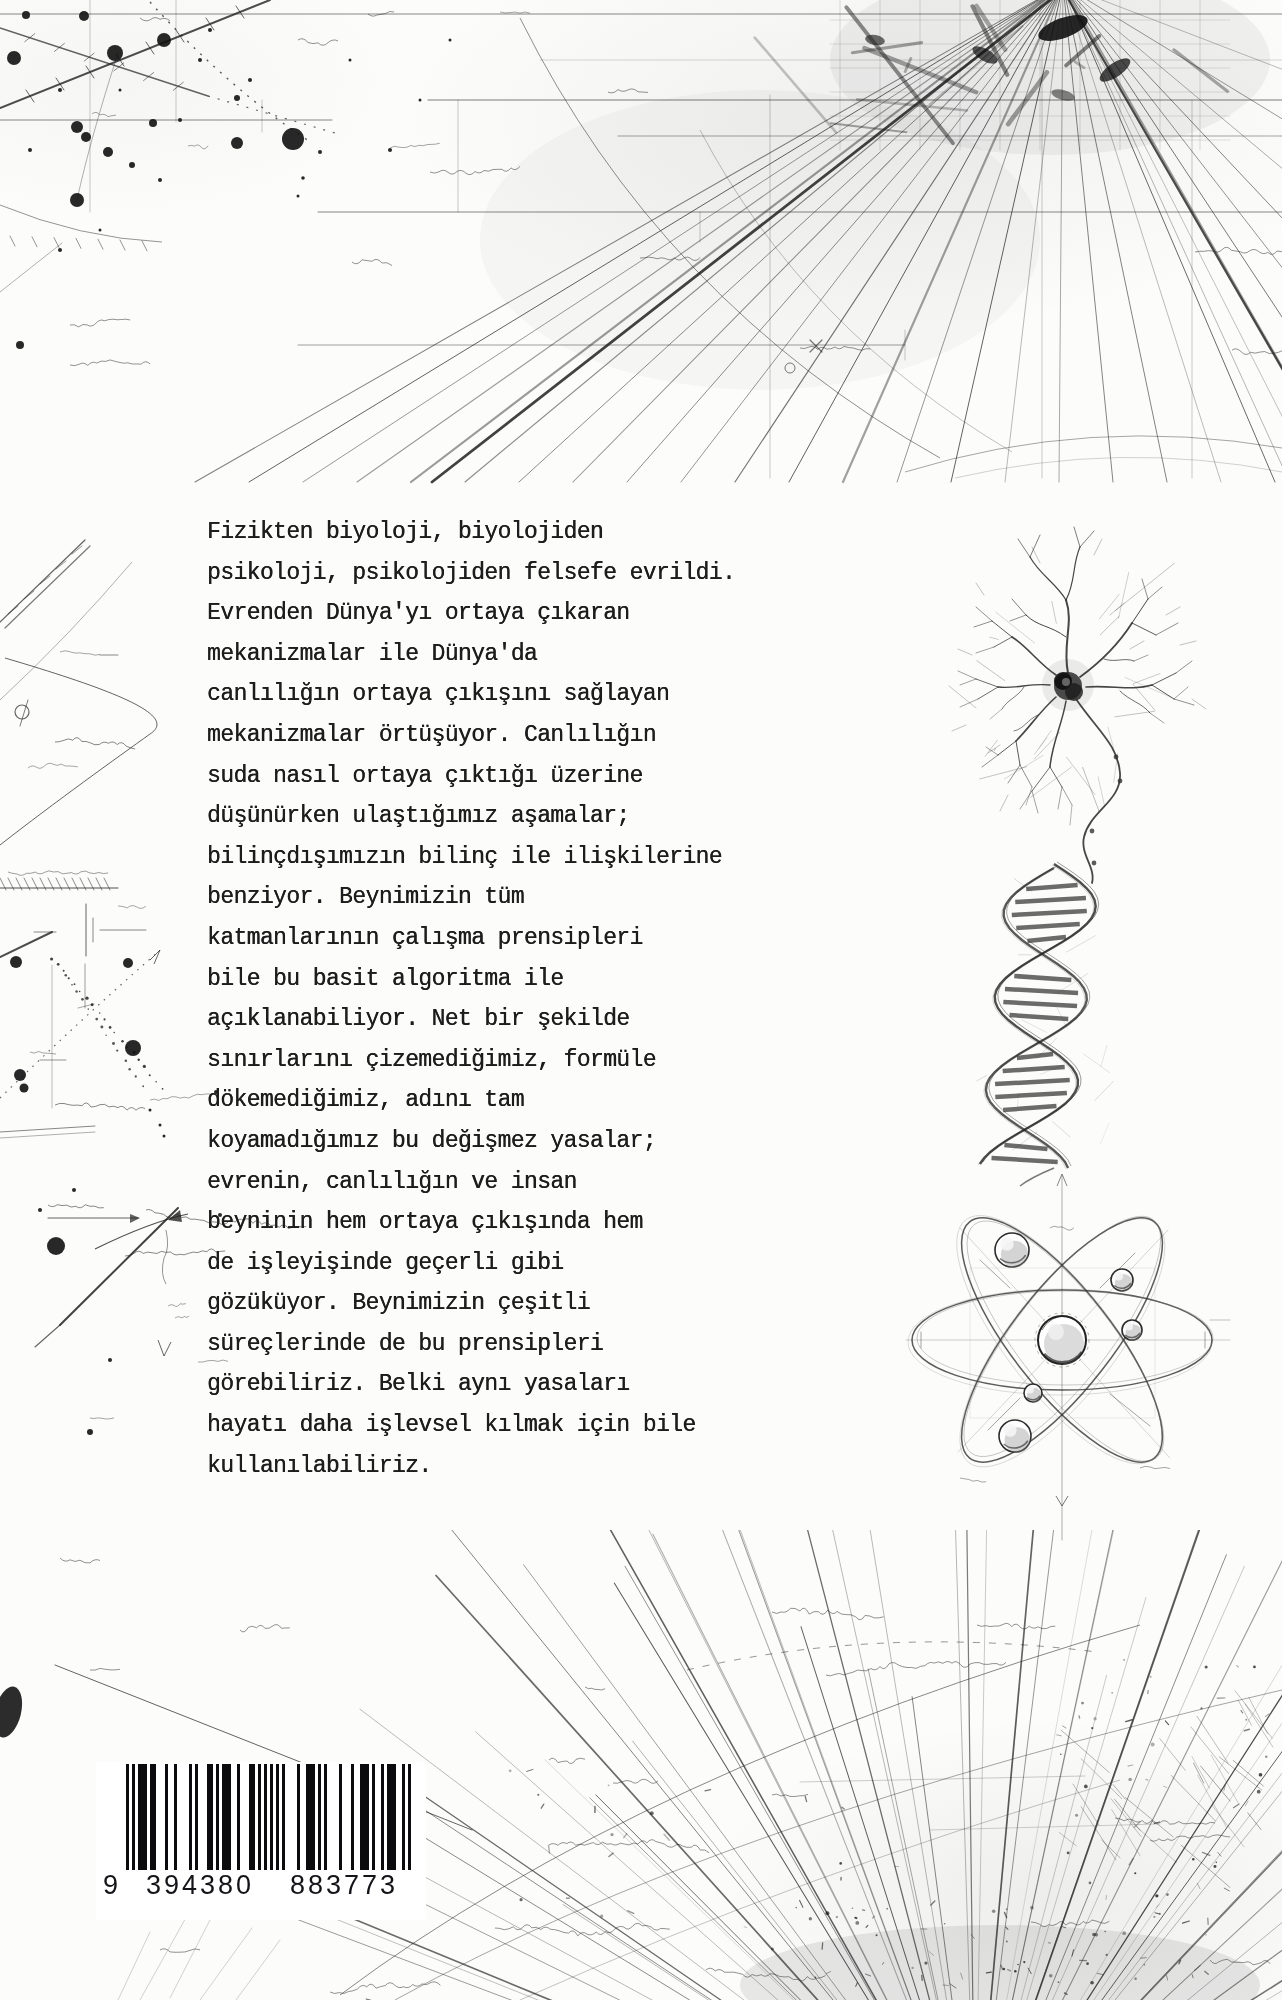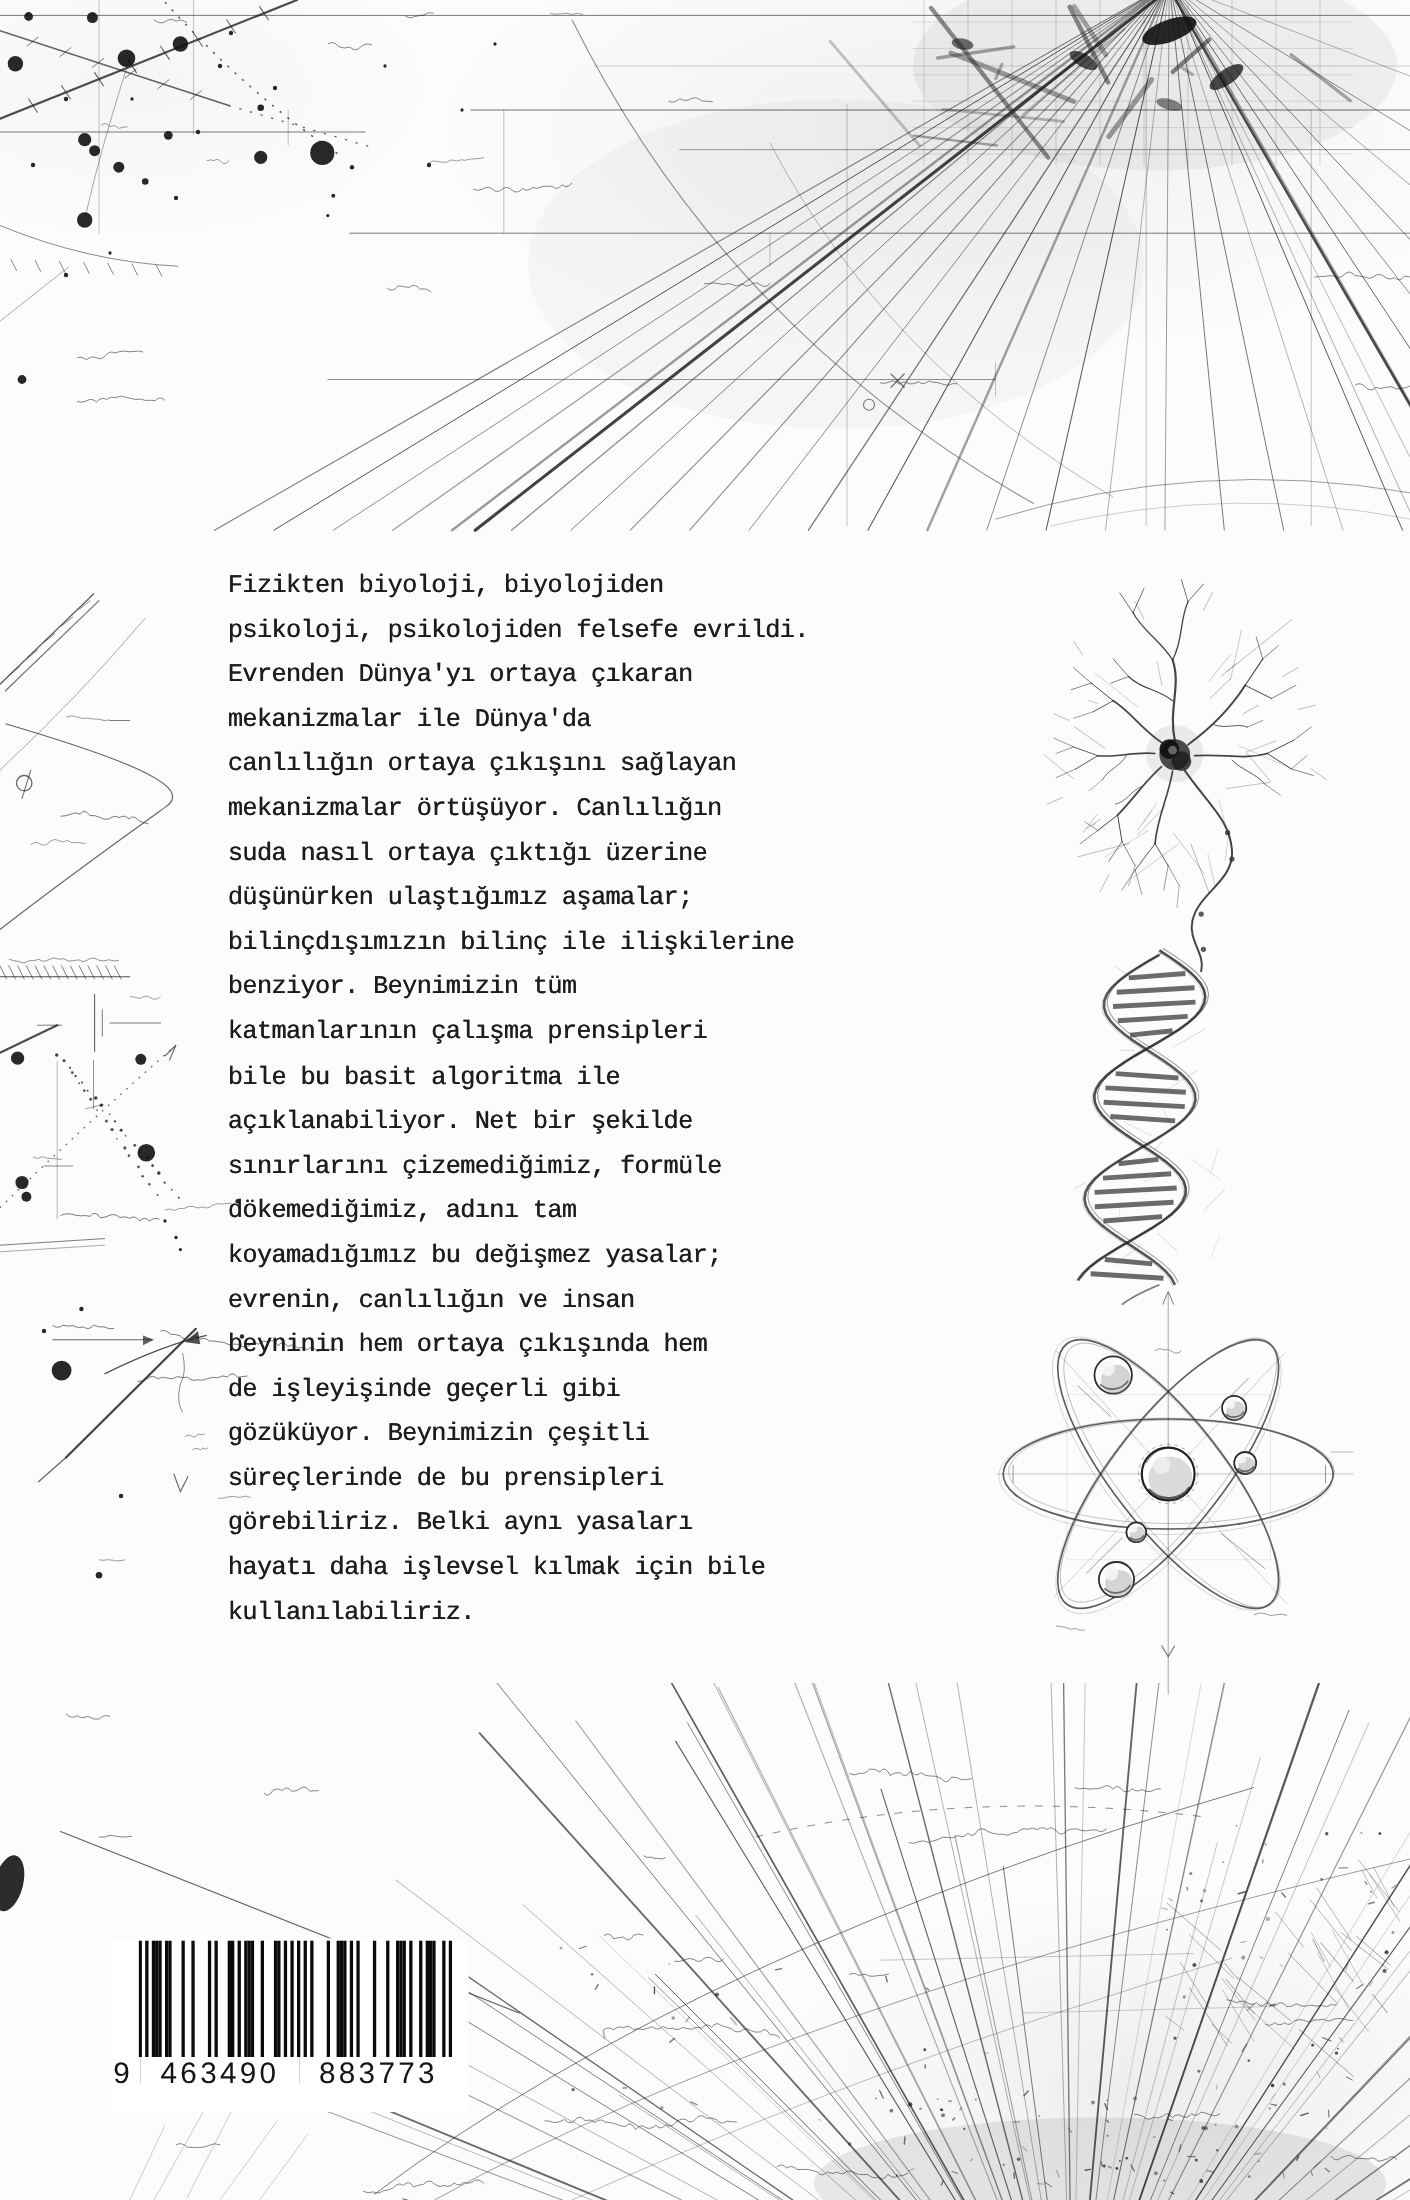--- a/index.html
+++ b/index.html
@@ -877,17 +877,17 @@
         <rect x="246" y="0" width="3" height="112" fill="#0b0b0e"></rect>
         <rect x="255" y="0" width="3" height="112" fill="#0b0b0e"></rect>
         <rect x="261" y="0" width="3" height="112" fill="#0b0b0e"></rect>
         <rect x="264" y="0" width="3" height="112" fill="#0b0b0e"></rect>
         <rect x="267" y="0" width="3" height="112" fill="#0b0b0e"></rect>
         <rect x="276" y="0" width="3" height="130" fill="#0b0b0e"></rect>
         <rect x="282" y="0" width="3" height="130" fill="#0b0b0e"></rect>
       </svg>
     <div class="barcode-digits">
       <span class="bc-lead">9</span>
-      <span class="bc-g1">463490</span>
+      <span class="bc-g1">394380</span>
       <span class="bc-g2">883773</span>
     </div>
   </div>
 </div>
 
 </body></html>

